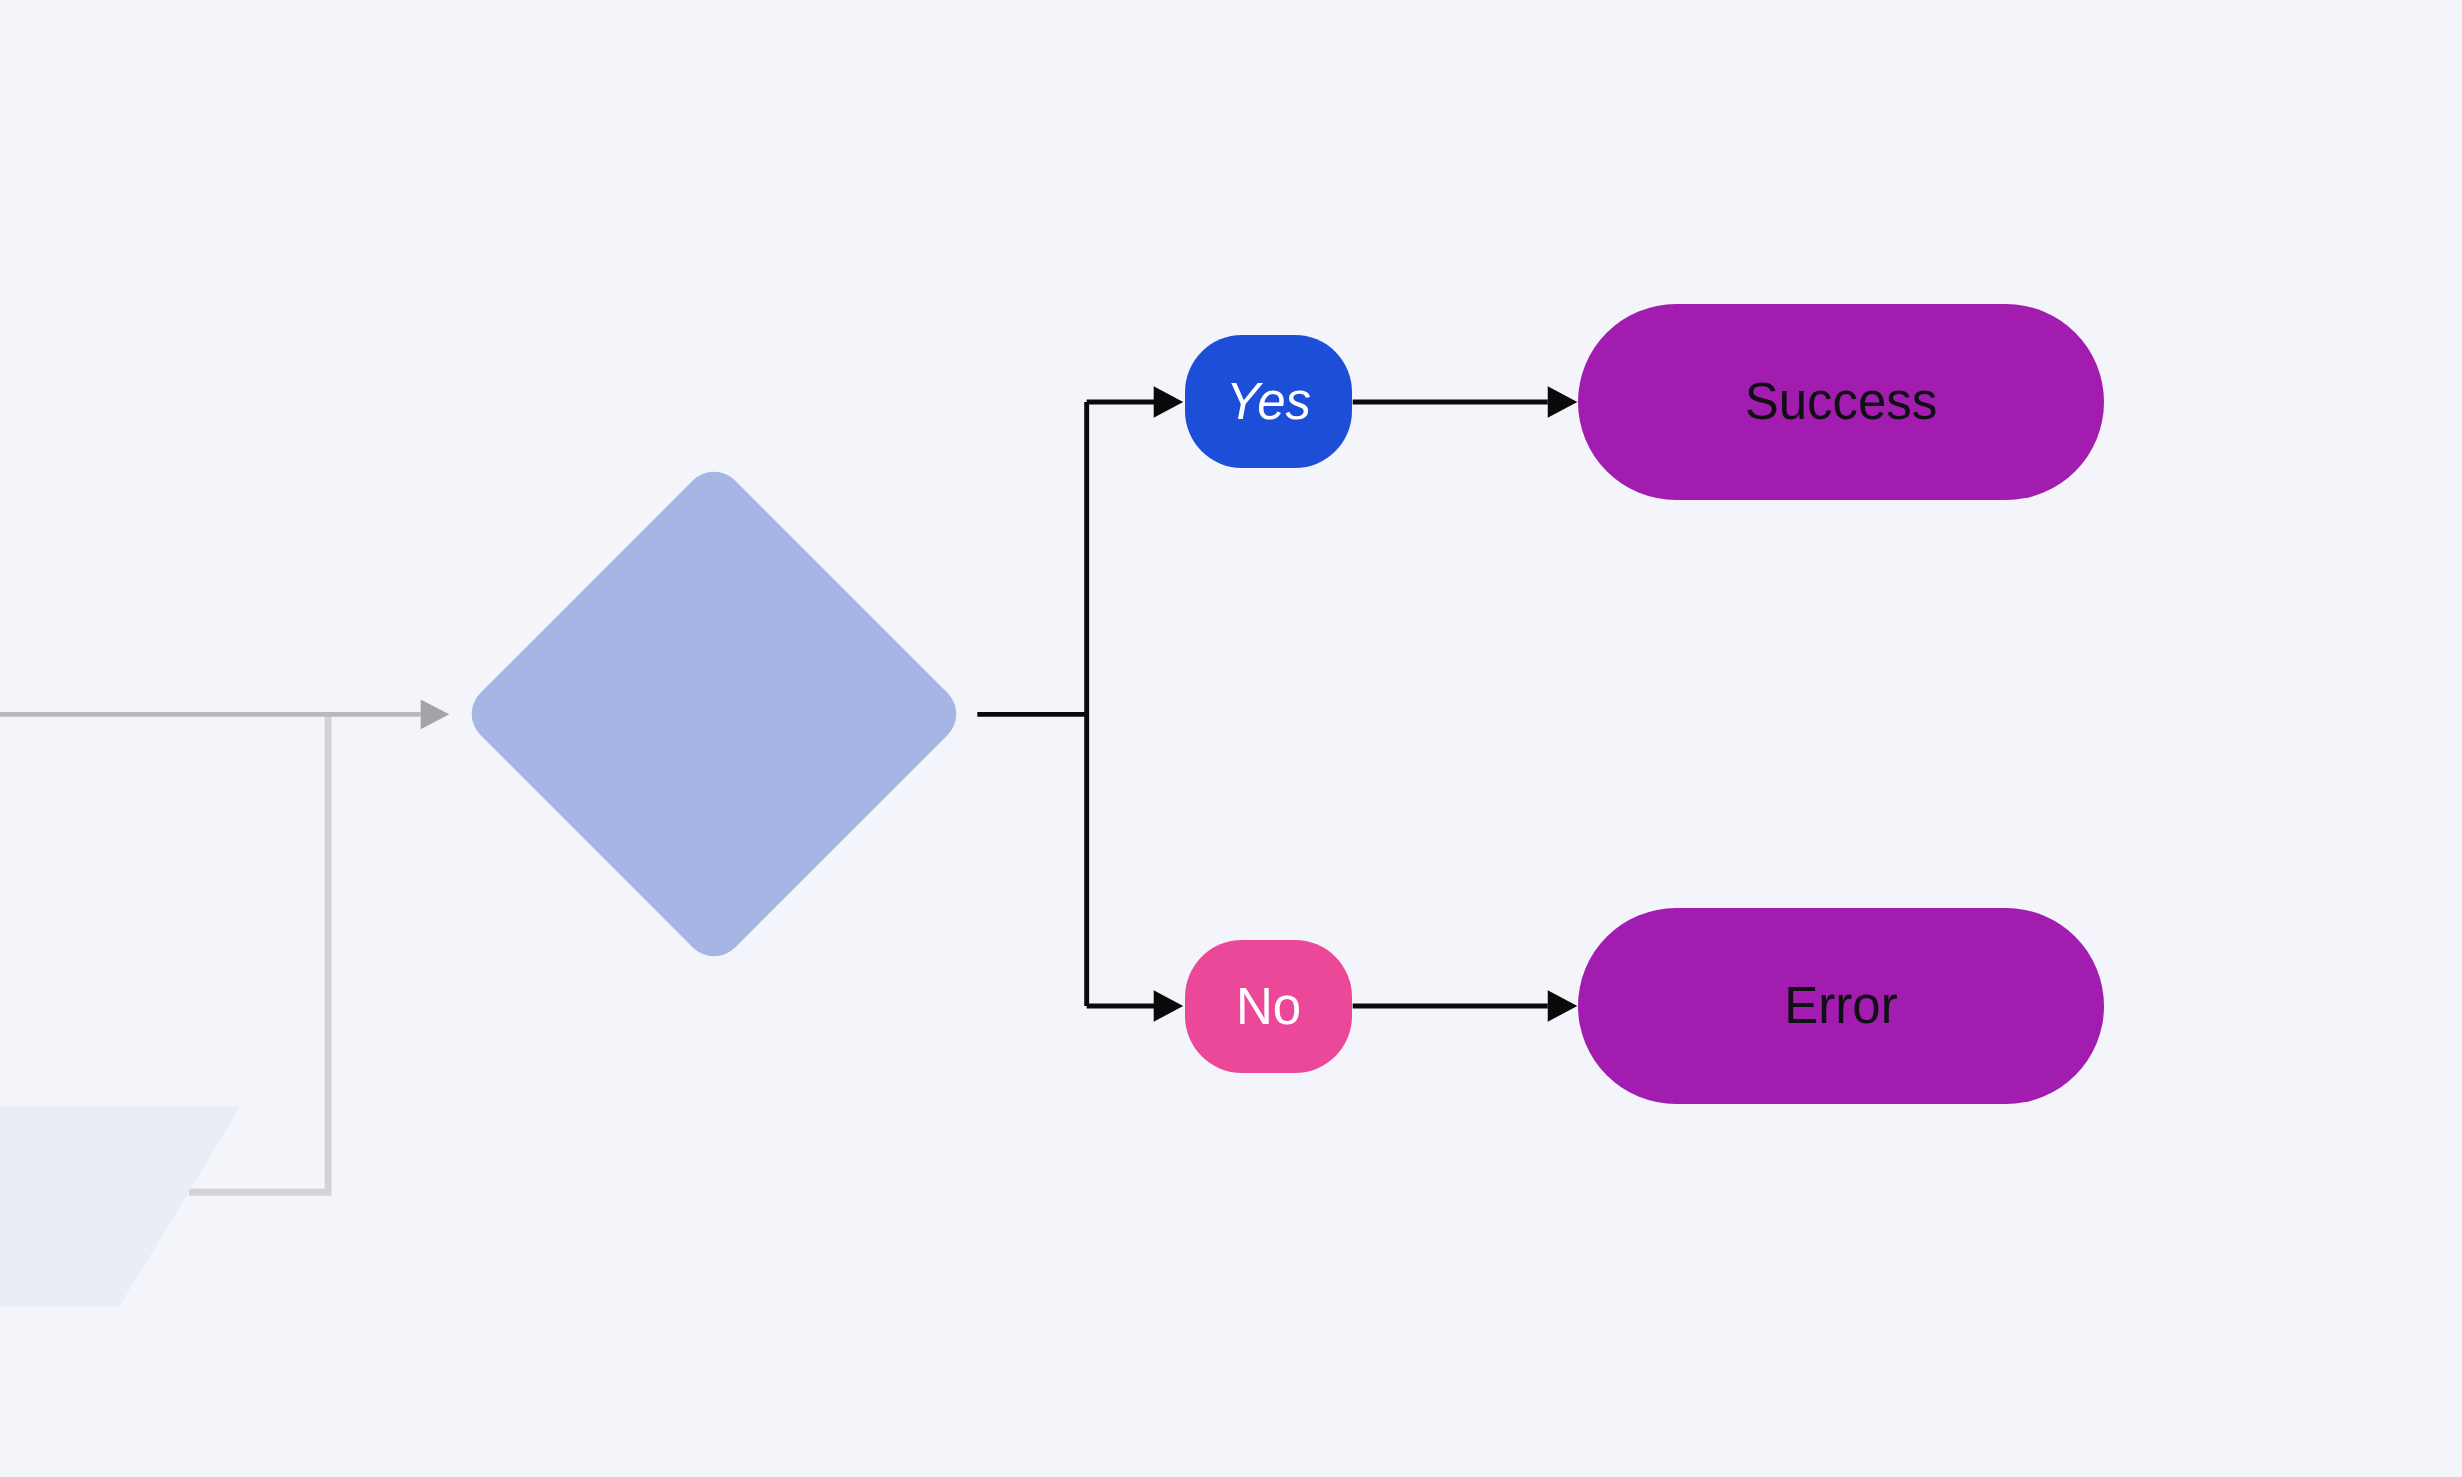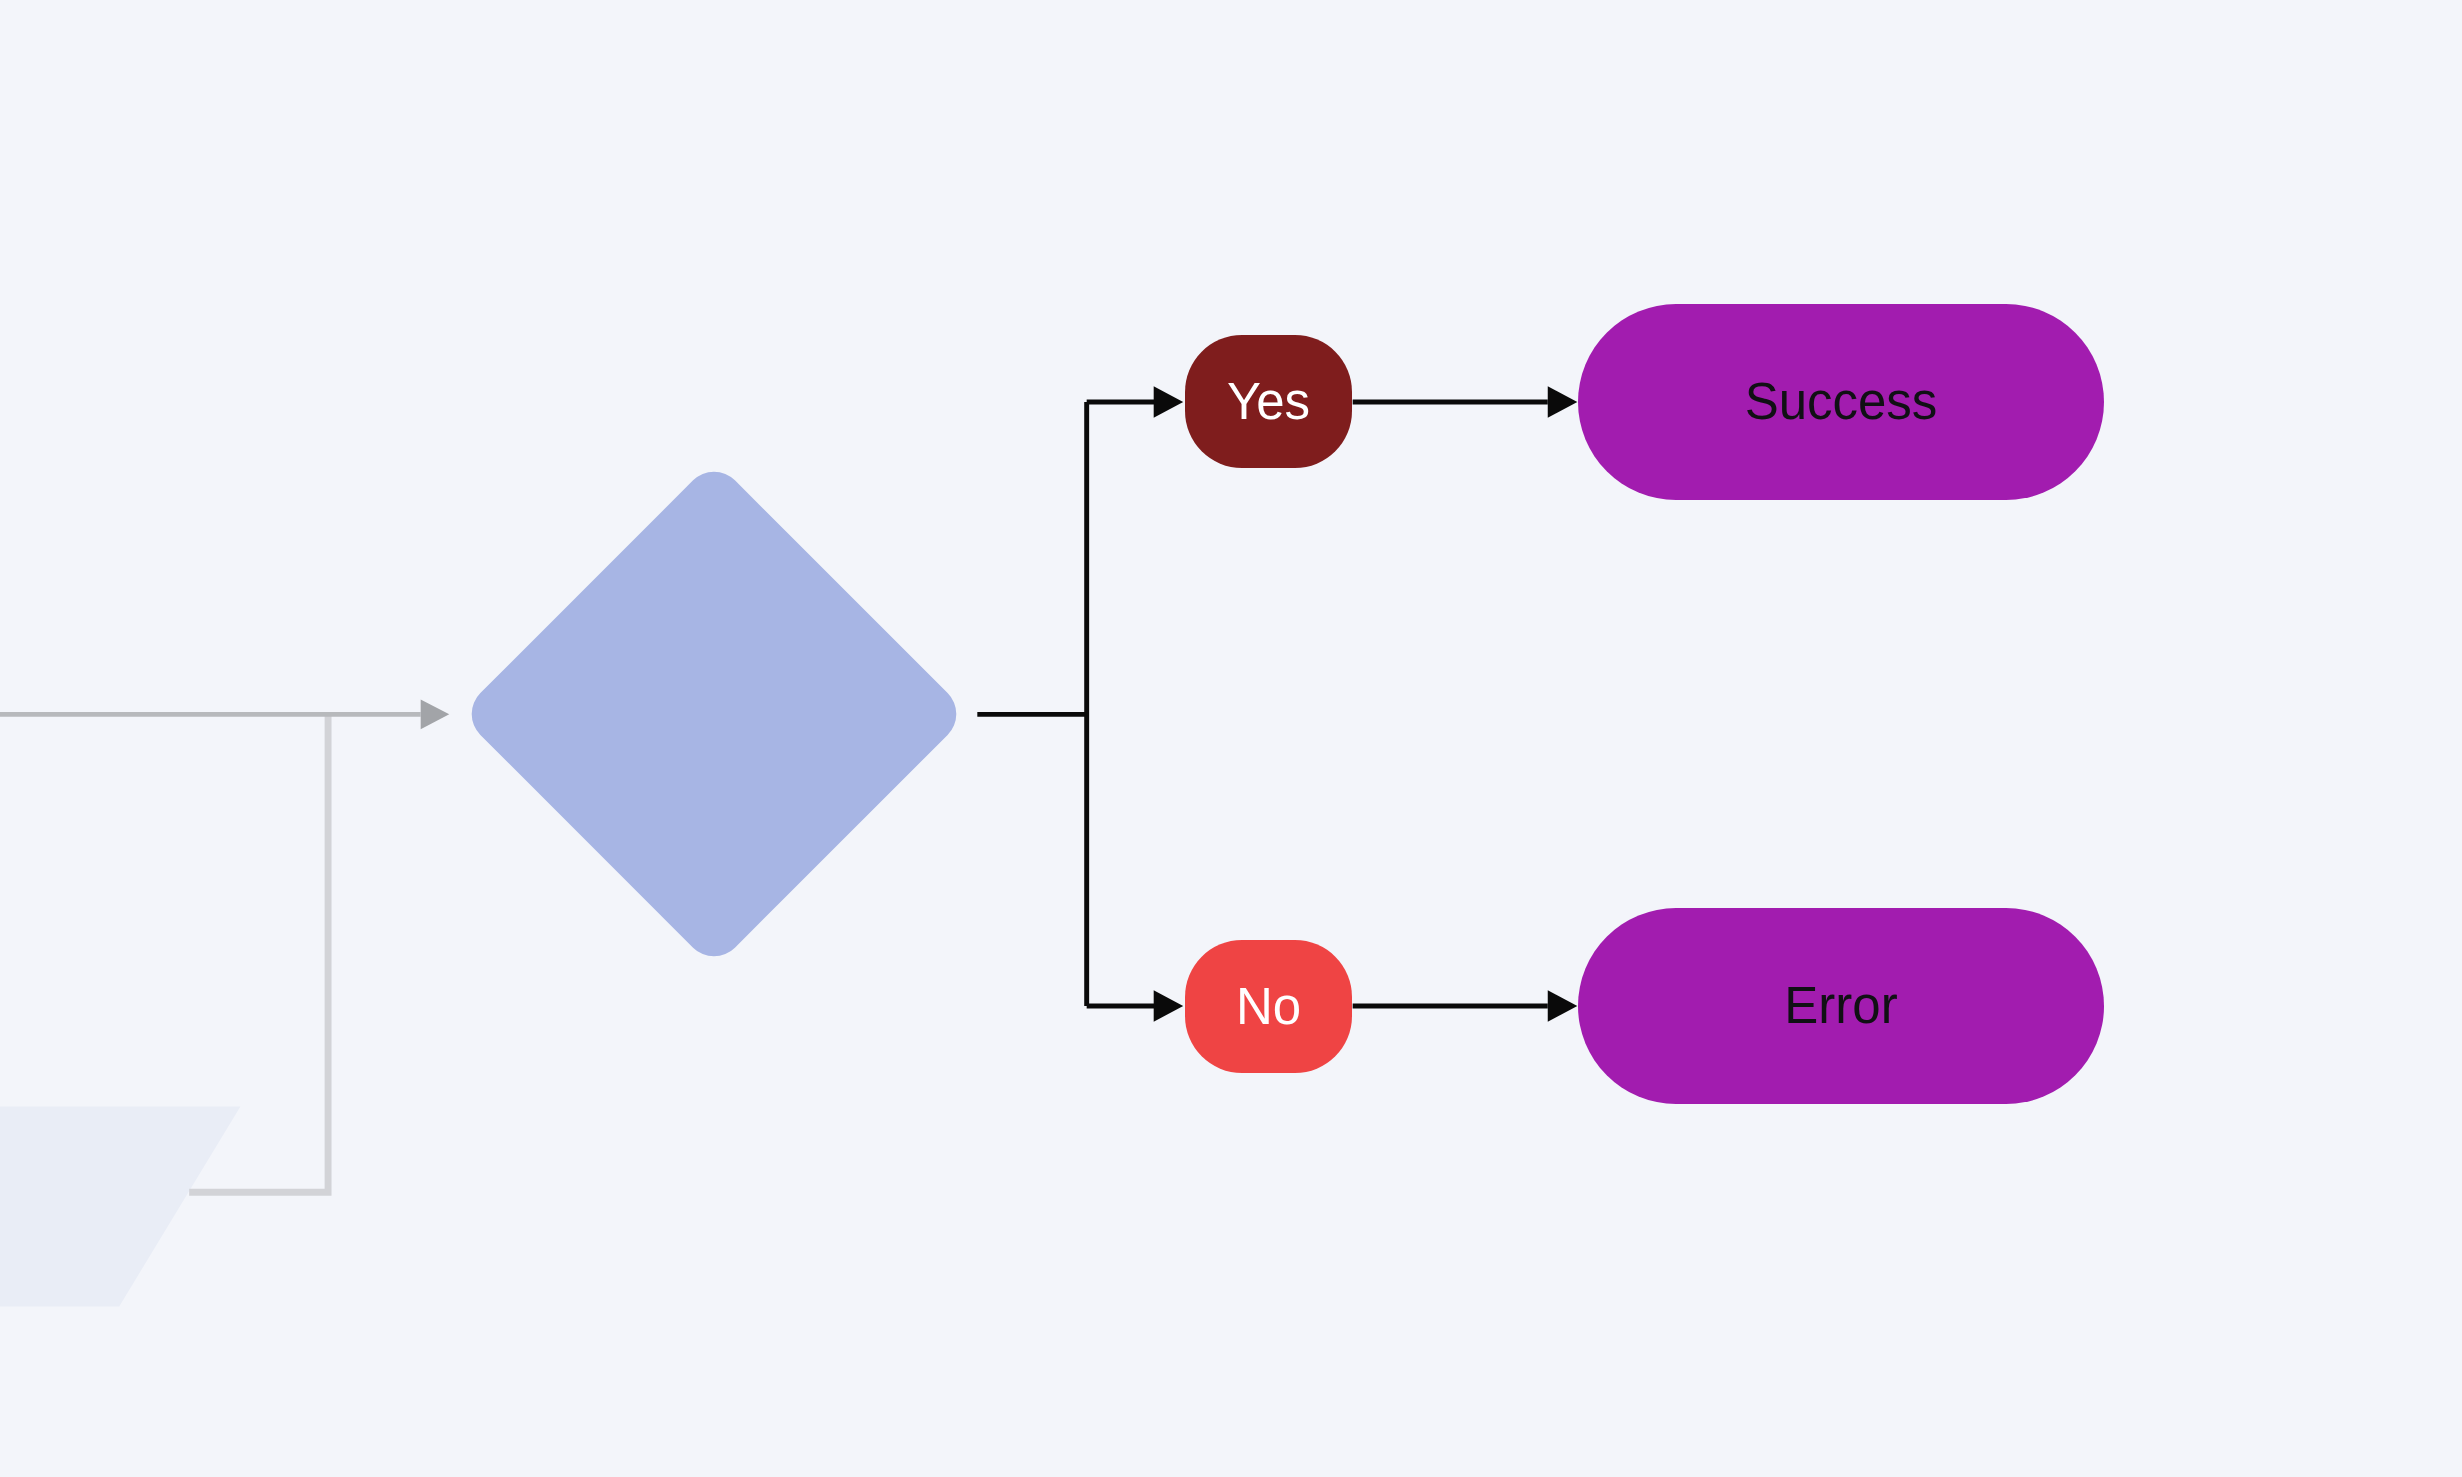--- a/index.html
+++ b/index.html
@@ -23,22 +23,22 @@
     display: flex; align-items: center; justify-content: center;
     font-size: 51px; line-height: 1.2;
     color: #101014;
     white-space: nowrap;
   }
   .pill-small {
     width: 167px; height: 133px;
     border-radius: 57px;
     color: #ffffff;
   }
-  .node-yes  { left: 1185px; top: 335px; background: #7f1d1d; }
-  .node-no   { left: 1185px; top: 940px; background: #ef4444; justify-content: center; }
+  .node-yes  { left: 1185px; top: 335px; background: #1d4ed8; font-style: italic; }
+  .node-no   { left: 1185px; top: 940px; background: #ec4899; justify-content: center; }
   .terminal {
     width: 526px; height: 196px;
     border-radius: 99px;
     background: #a21caf;
     color: #101014;
   }
   .node-success { left: 1578px; top: 304px; }
   .node-error   { left: 1578px; top: 908px; }
   .decision-wrap {
     position: absolute;

